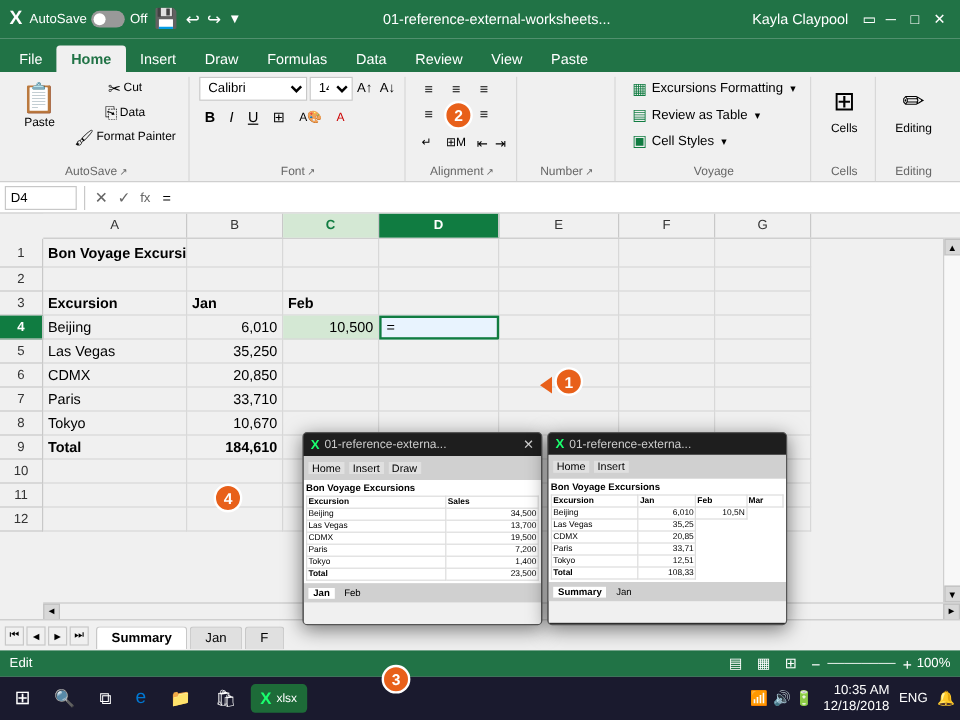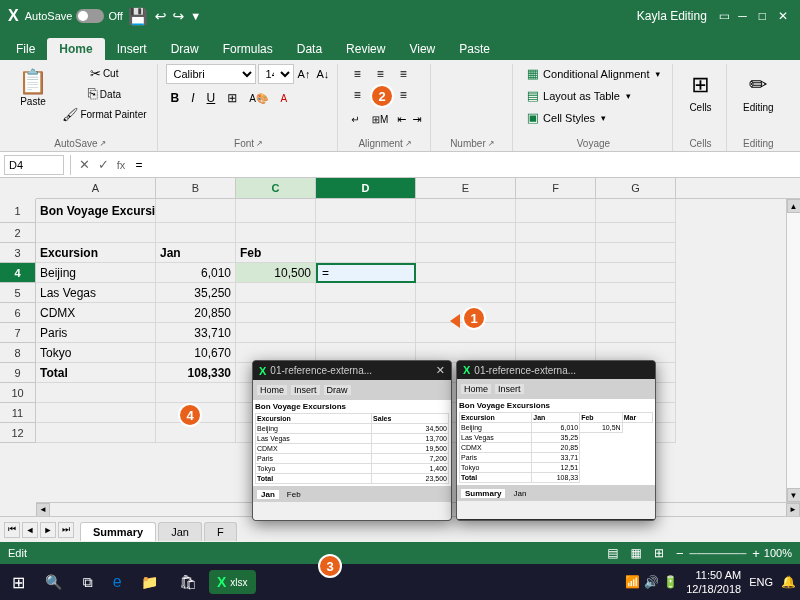--- a/index.html
+++ b/index.html
@@ -293,22 +293,25 @@
         <div class="toggle-off">
           <div class="toggle-knob"></div>
         </div>
         <span style="font-size:11px;">Off</span>
       </div>
       <span style="font-size:16px; cursor:pointer;">💾</span>
       <span style="font-size:14px; cursor:pointer;">↩</span>
       <span style="font-size:14px; cursor:pointer;">↪</span>
       <span style="font-size:11px; cursor:pointer;">▼</span>
     </div>
+    <div class="title-bar-center">
+      <span style="font-size:12px;">01-reference-external-worksheets...</span>
+    </div>
     <div class="title-bar-right">
-      <span style="font-size:12px; margin-right:8px;">Kayla Editing</span>
+      <span style="font-size:12px; margin-right:8px;">Kayla Claypool</span>
       <span style="font-size:12px; cursor:pointer;">▭</span>
       <span style="font-size:12px; cursor:pointer; padding:0 4px;">─</span>
       <span style="font-size:12px; cursor:pointer; padding:0 4px;">□</span>
       <span style="font-size:12px; cursor:pointer; padding:0 4px;">✕</span>
     </div>
   </div>
 
   <div class="ribbon-tabs">
     <div class="ribbon-tab">File</div>
     <div class="ribbon-tab active">Home</div>
@@ -410,26 +413,26 @@
       <div class="ribbon-group-label">
         <span>Number</span>
         <span style="font-size:8px; cursor:pointer;">↗</span>
       </div>
     </div>
 
     <div class="ribbon-group" style="min-width:140px;">
       <div class="ribbon-group-content" style="flex-direction:column; gap:3px; align-items:flex-start;">
         <div class="styles-btn">
           <span style="font-size:13px; color:#107c41;">▦</span>
-          <span style="font-size:11px;">Conditional Alignment</span>
+          <span style="font-size:11px;">Excursions Formatting</span>
           <span style="font-size:9px; margin-left:2px;">▾</span>
         </div>
         <div class="styles-btn">
           <span style="font-size:13px; color:#107c41;">▤</span>
-          <span style="font-size:11px;">Layout as Table</span>
+          <span style="font-size:11px;">Review as Table</span>
           <span style="font-size:9px; margin-left:2px;">▾</span>
         </div>
         <div class="styles-btn">
           <span style="font-size:13px; color:#107c41;">▣</span>
           <span style="font-size:11px;">Cell Styles</span>
           <span style="font-size:9px; margin-left:2px;">▾</span>
         </div>
       </div>
       <div class="ribbon-group-label">
         <span>Voyage</span>
@@ -577,21 +580,21 @@
               <div class="cell right cw-b rh">10,670</div>
               <div class="cell cw-c rh"></div>
               <div class="cell cw-d rh"></div>
               <div class="cell cw-e rh"></div>
               <div class="cell cw-f rh"></div>
               <div class="cell cw-g rh"></div>
             </div>
 
             <div class="grid-row">
               <div class="cell bold cw-a rh">Total</div>
-              <div class="cell bold right cw-b rh">108,330</div>
+              <div class="cell bold right cw-b rh">184,610</div>
               <div class="cell cw-c rh"></div>
               <div class="cell cw-d rh"></div>
               <div class="cell cw-e rh"></div>
               <div class="cell cw-f rh"></div>
               <div class="cell cw-g rh"></div>
             </div>
 
             <div class="grid-row">
               <div class="cell cw-a rh"></div>
               <div class="cell cw-b rh"></div>
@@ -676,21 +679,21 @@
       <span style="color:#1aff6e; font-weight:bold; font-size:14px;">X</span>
       <span style="font-size:10px;">xlsx</span>
     </div>
     <div class="taskbar-right">
       <div class="taskbar-icons">
         <span style="font-size:12px; cursor:pointer;">📶</span>
         <span style="font-size:12px; cursor:pointer;">🔊</span>
         <span style="font-size:12px; cursor:pointer;">🔋</span>
       </div>
       <div class="taskbar-time">
-        <div>11:50 AM</div>
+        <div>10:35 AM</div>
         <div>12/18/2018</div>
       </div>
       <span style="font-size:11px;">ENG</span>
       <span style="font-size:12px; cursor:pointer;">🔔</span>
     </div>
   </div>
 
   <div class="callout" style="left:462px; top:306px;">
     <span>1</span>
   </div>

